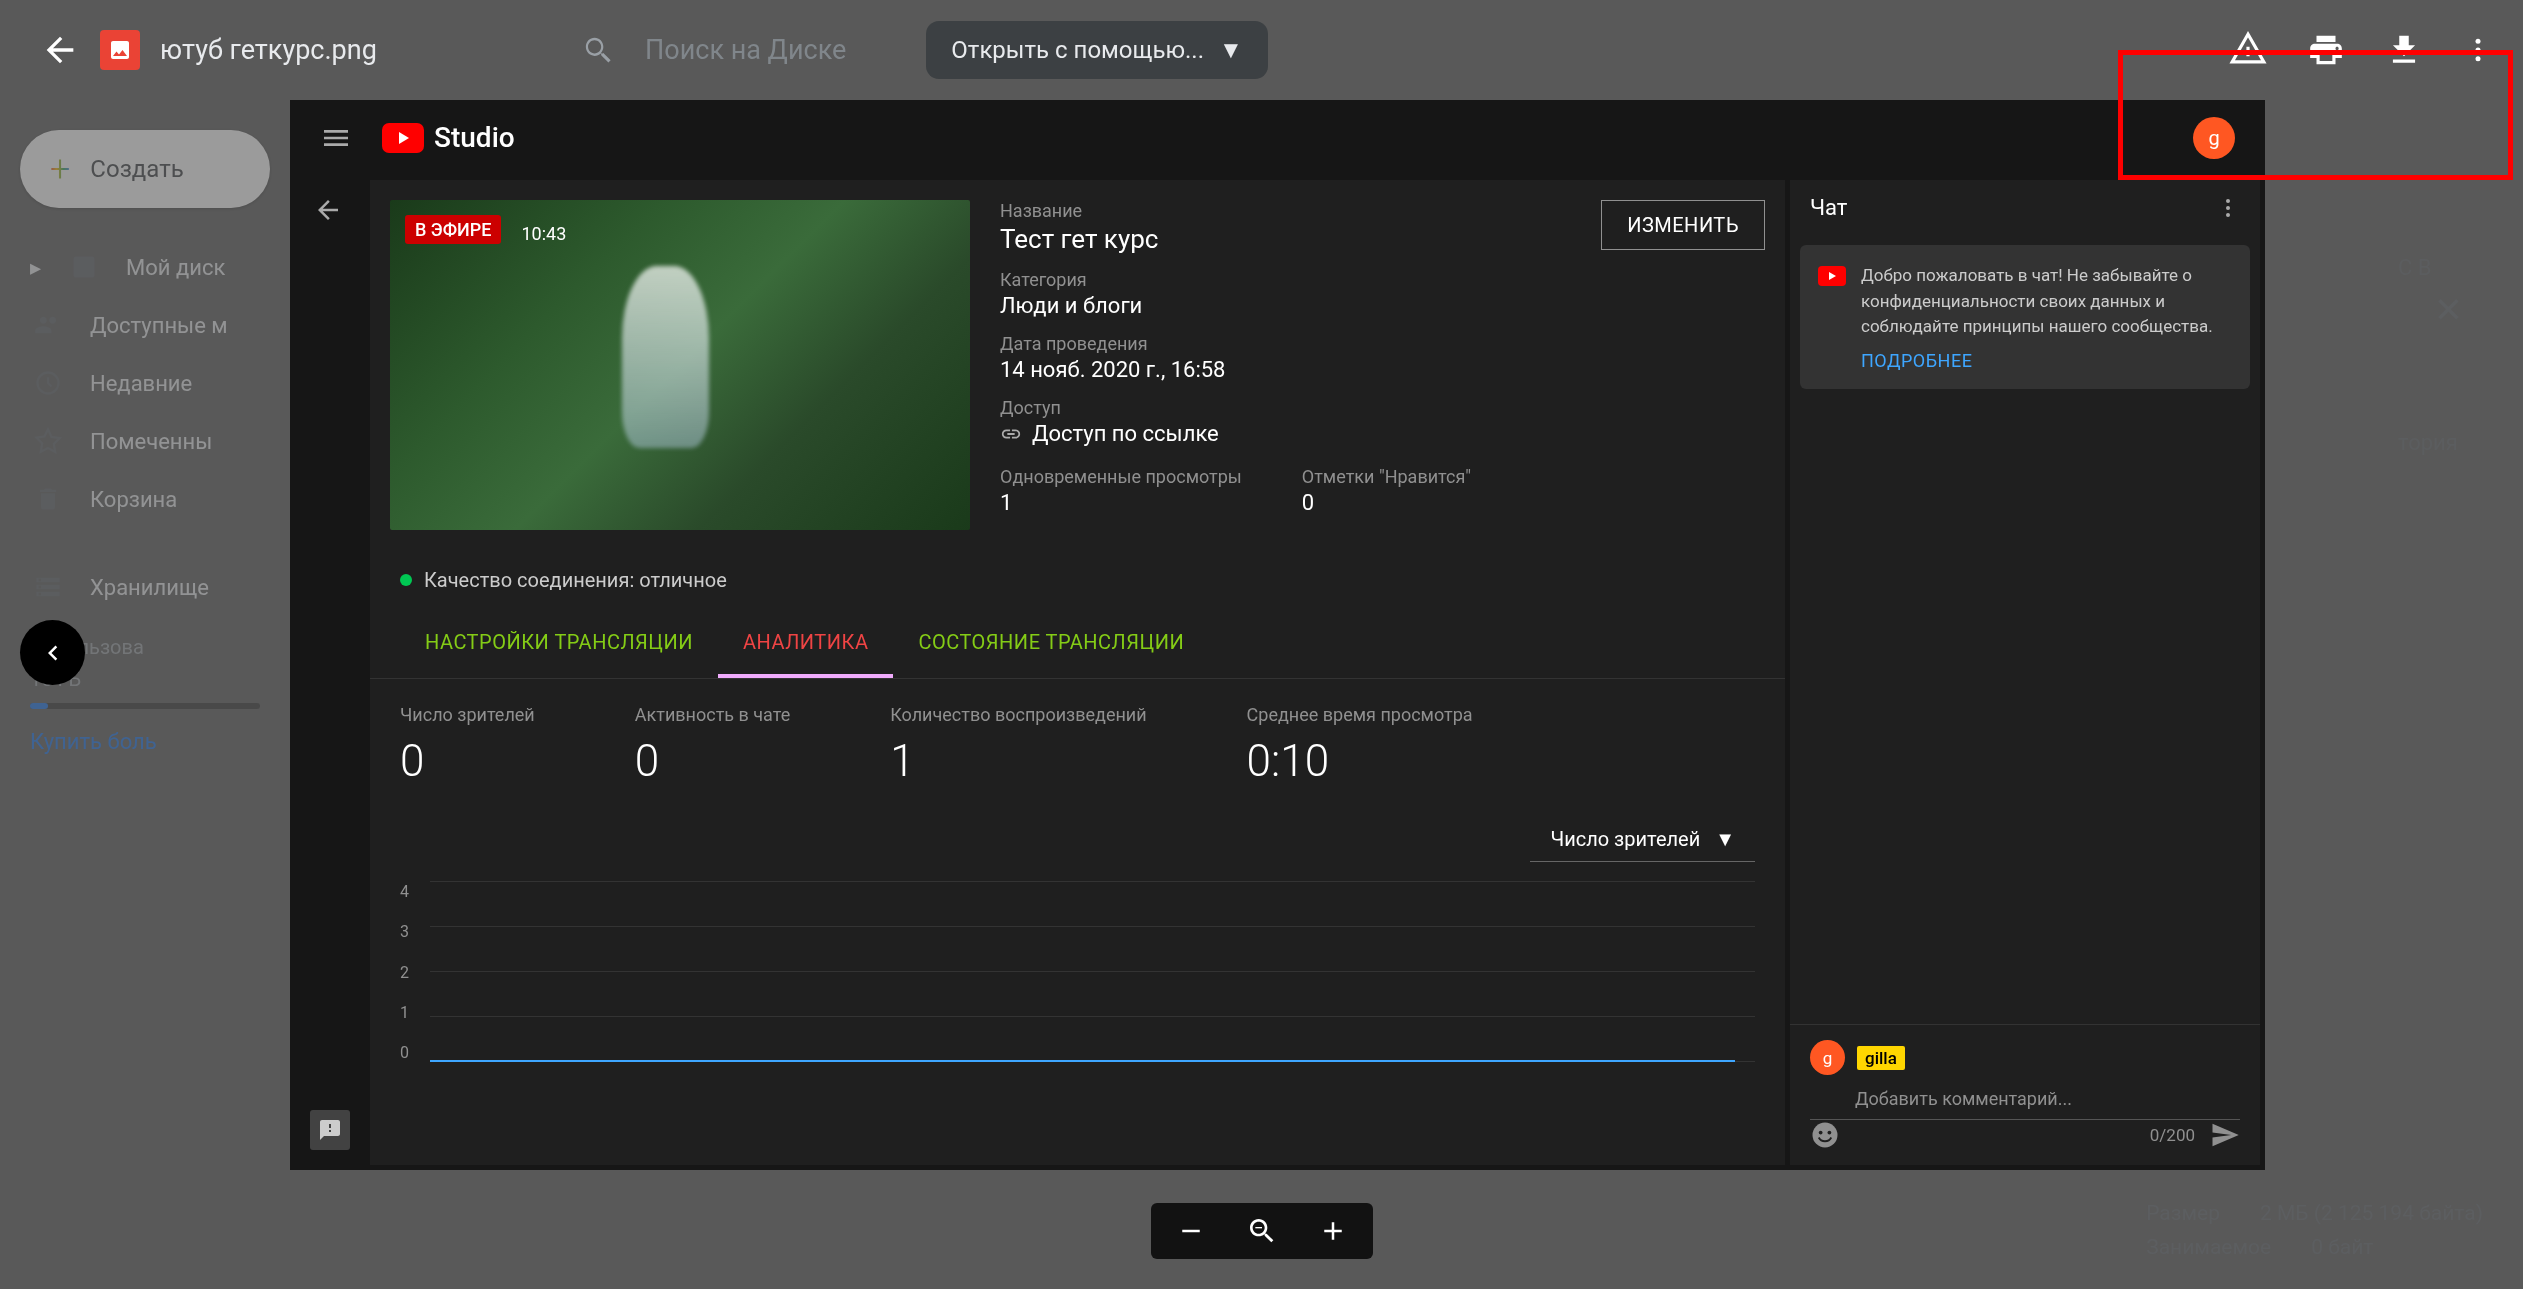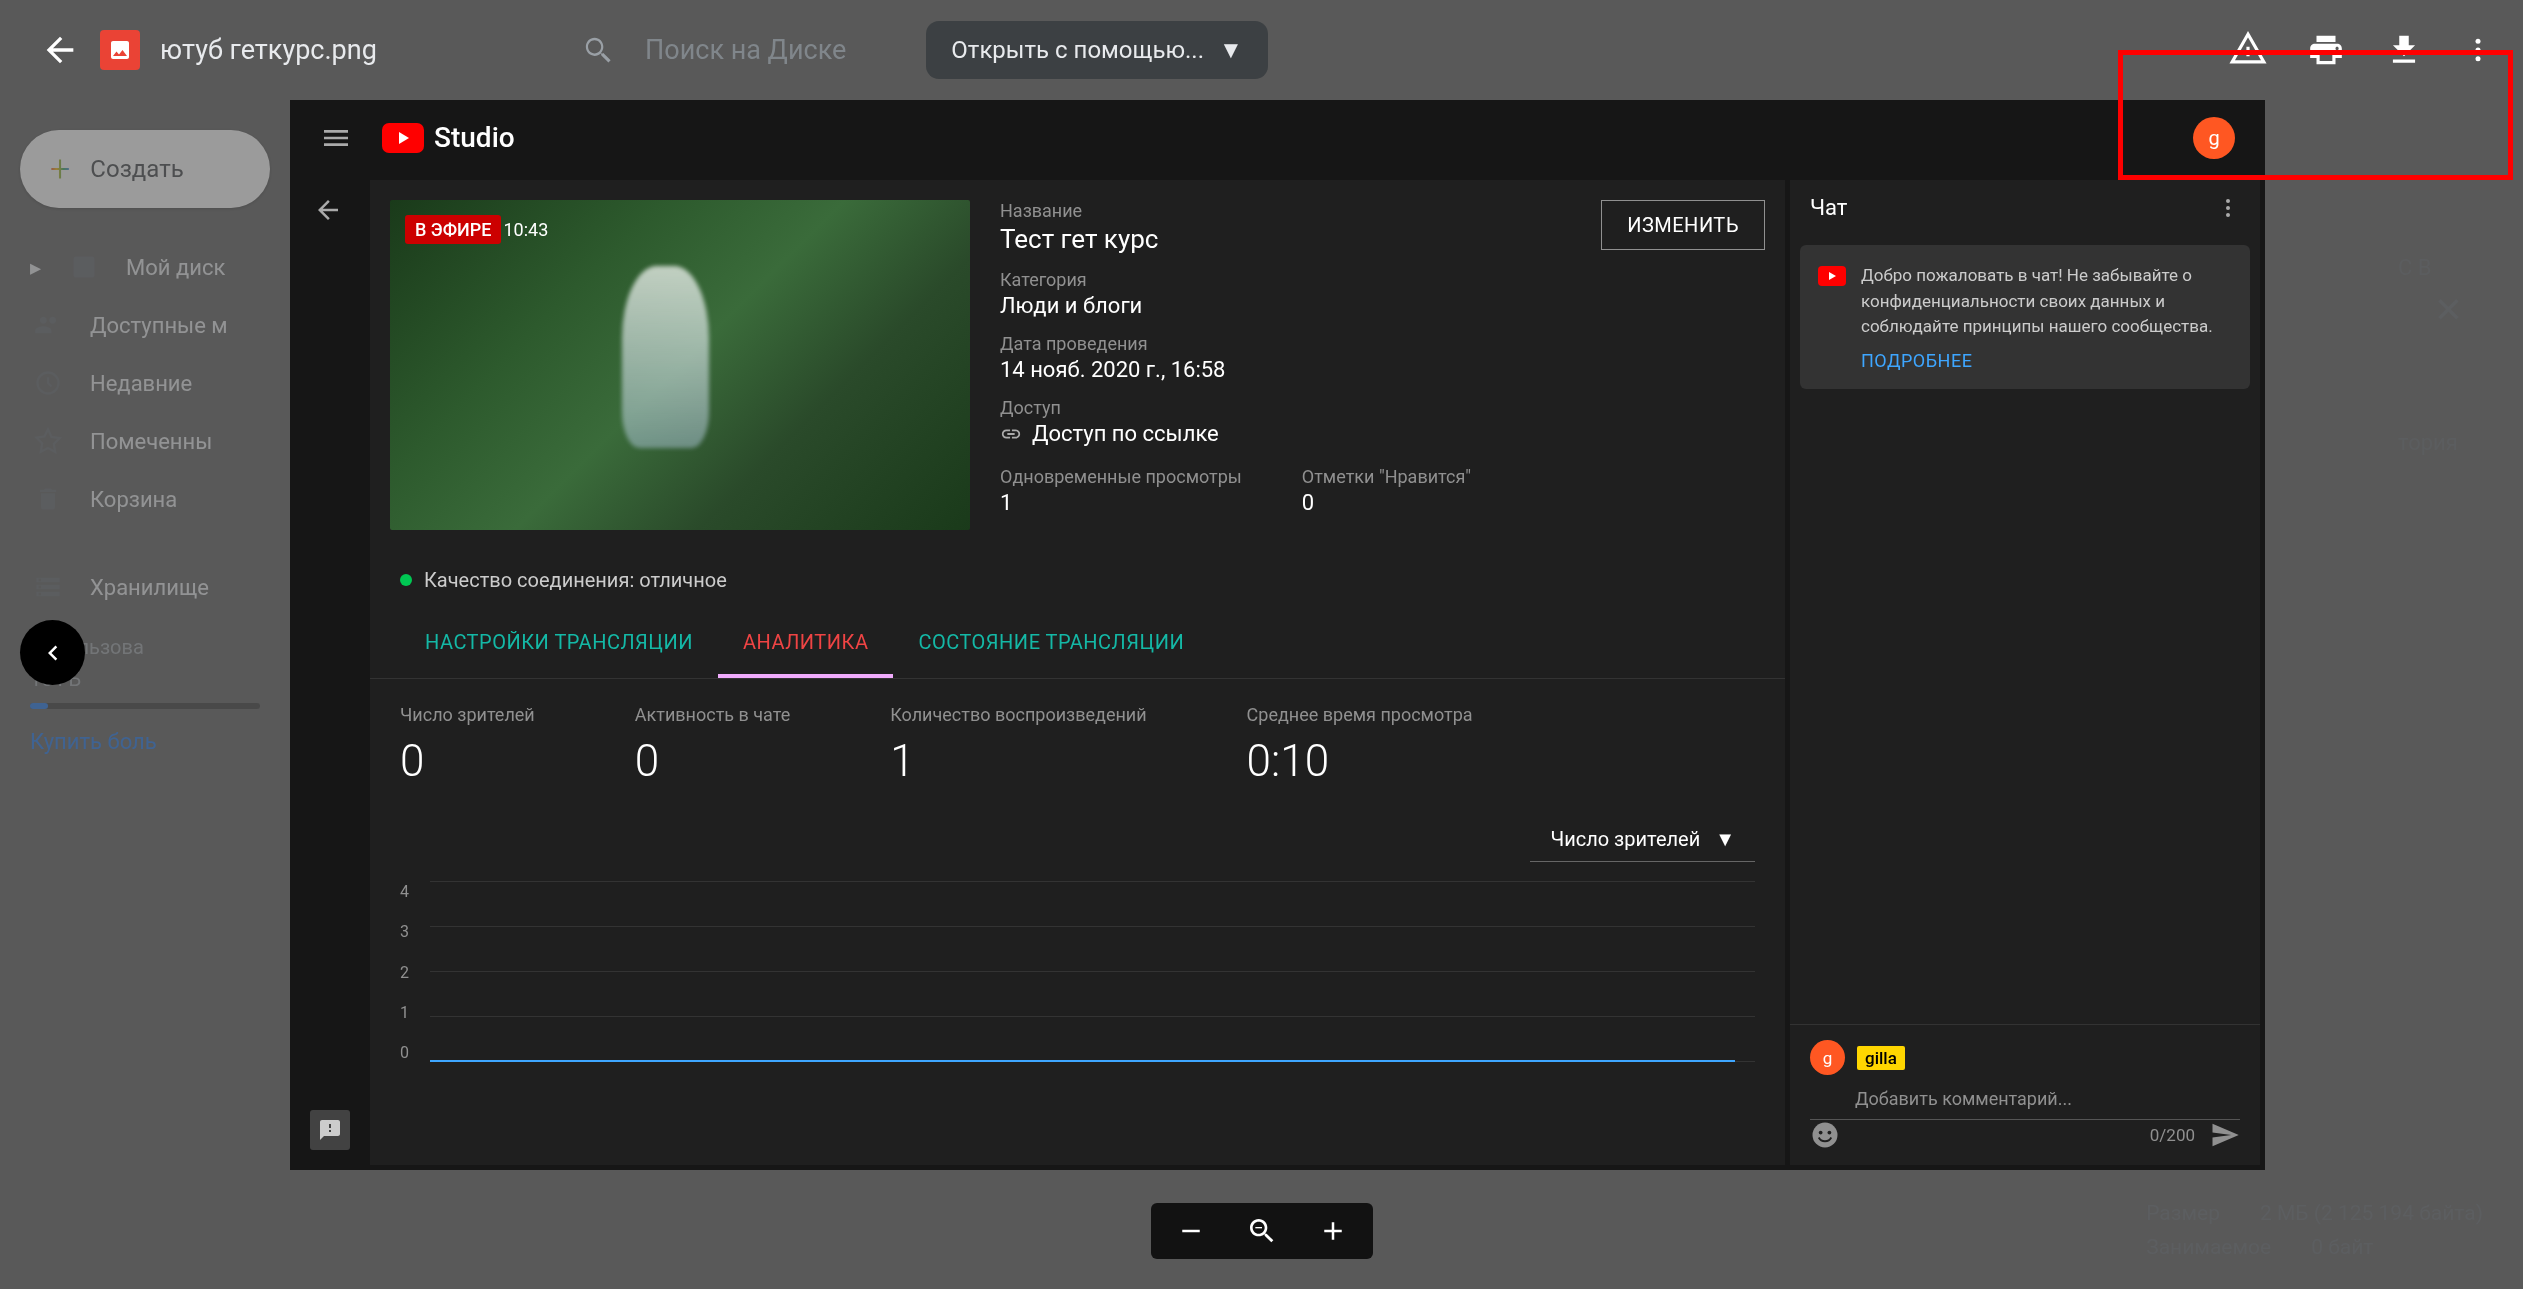--- a/index.html
+++ b/index.html
@@ -32,37 +32,37 @@
 .studio-text{font-size:28px;font-weight:500;color:#fff}
 .avatar{width:42px;height:42px;background:#ff5722;border-radius:50%;display:flex;align-items:center;justify-content:center;font-size:20px;color:#fff;margin-left:auto}
 .red-box{position:absolute;top:50px;right:10px;width:395px;height:130px;border:5px solid #ff0000;z-index:30;pointer-events:none}
 .studio-body{flex:1;display:flex;overflow:hidden}
 .studio-left{width:75px;padding:20px;display:flex;flex-direction:column;align-items:center;gap:20px}
 .back-arrow{color:#aaa;cursor:pointer}
 .studio-main{flex:1;background:#1f1f1f;display:flex;flex-direction:column;margin:5px;overflow:hidden}
 .stream-top{display:flex;padding:20px;gap:30px}
 .preview{width:580px;height:330px;background:linear-gradient(135deg,#1a3a1a 0%,#2d5a2d 30%,#3a6b3a 50%,#2a4a2a 70%,#1a3a1a 100%);position:relative;border-radius:2px}
 .preview::after{content:'';position:absolute;left:40%;top:20%;width:15%;height:55%;background:linear-gradient(180deg,rgba(255,255,255,0.7),rgba(200,220,255,0.4));border-radius:40% 40% 20% 20%;filter:blur(2px)}
-.live-badge{position:absolute;top:15px;left:15px;display:flex;align-items:center;gap:2px}
+.live-badge{position:absolute;top:15px;left:15px;display:flex;align-items:flex-end;gap:20px}
 .live-tag{background:#cc0000;color:#fff;padding:4px 10px;font-size:18px;font-weight:500;border-radius:3px}
 .timestamp{color:#fff;font-size:18px}
 .stream-info{flex:1;display:flex;flex-direction:column;gap:15px}
 .info-row{display:flex;justify-content:space-between;align-items:flex-start}
 .info-block{display:flex;flex-direction:column;gap:3px}
 .info-label{font-size:18px;color:#909090}
 .info-value{font-size:22px;color:#fff}
 .info-title{font-size:26px;color:#fff}
 .edit-btn{border:1px solid #909090;background:transparent;color:#fff;padding:12px 25px;font-size:20px;cursor:pointer;letter-spacing:0.5px}
 .info-icon-row{display:flex;align-items:center;gap:10px}
 .stats-row{display:flex;gap:60px;margin-top:5px}
 .stat-block{display:flex;flex-direction:column;gap:3px}
 .quality-bar{padding:18px 30px;display:flex;align-items:center;gap:12px;font-size:20px;color:#ccc}
 .green-dot{width:12px;height:12px;background:#00c853;border-radius:50%}
 .tabs{display:flex;border-bottom:1px solid #333;padding:0 30px}
-.tab{padding:20px 25px;font-size:20px;color:#14b8a6;cursor:pointer;letter-spacing:0.5px}
+.tab{padding:20px 25px;font-size:20px;color:#84cc16;cursor:pointer;letter-spacing:0.5px}
 .tab.active{color:#ef4444;border-bottom:4px solid #f0abfc}
 .analytics{padding:25px 30px}
 .metrics-row{display:flex;gap:100px;margin-bottom:30px}
 .metric{display:flex;flex-direction:column;gap:10px}
 .metric-label{font-size:18px;color:#909090}
 .metric-value{font-size:44px;color:#fff;font-weight:300}
 .chart-select{display:flex;justify-content:flex-end;margin-bottom:20px}
 .select-box{display:flex;align-items:center;gap:15px;padding:10px 20px;border-bottom:1px solid #666;font-size:20px;color:#fff;cursor:pointer}
 .chart-area{height:200px;position:relative;padding-left:30px}
 .y-axis{position:absolute;left:0;top:0;bottom:20px;display:flex;flex-direction:column;justify-content:space-between;font-size:16px;color:#909090}

